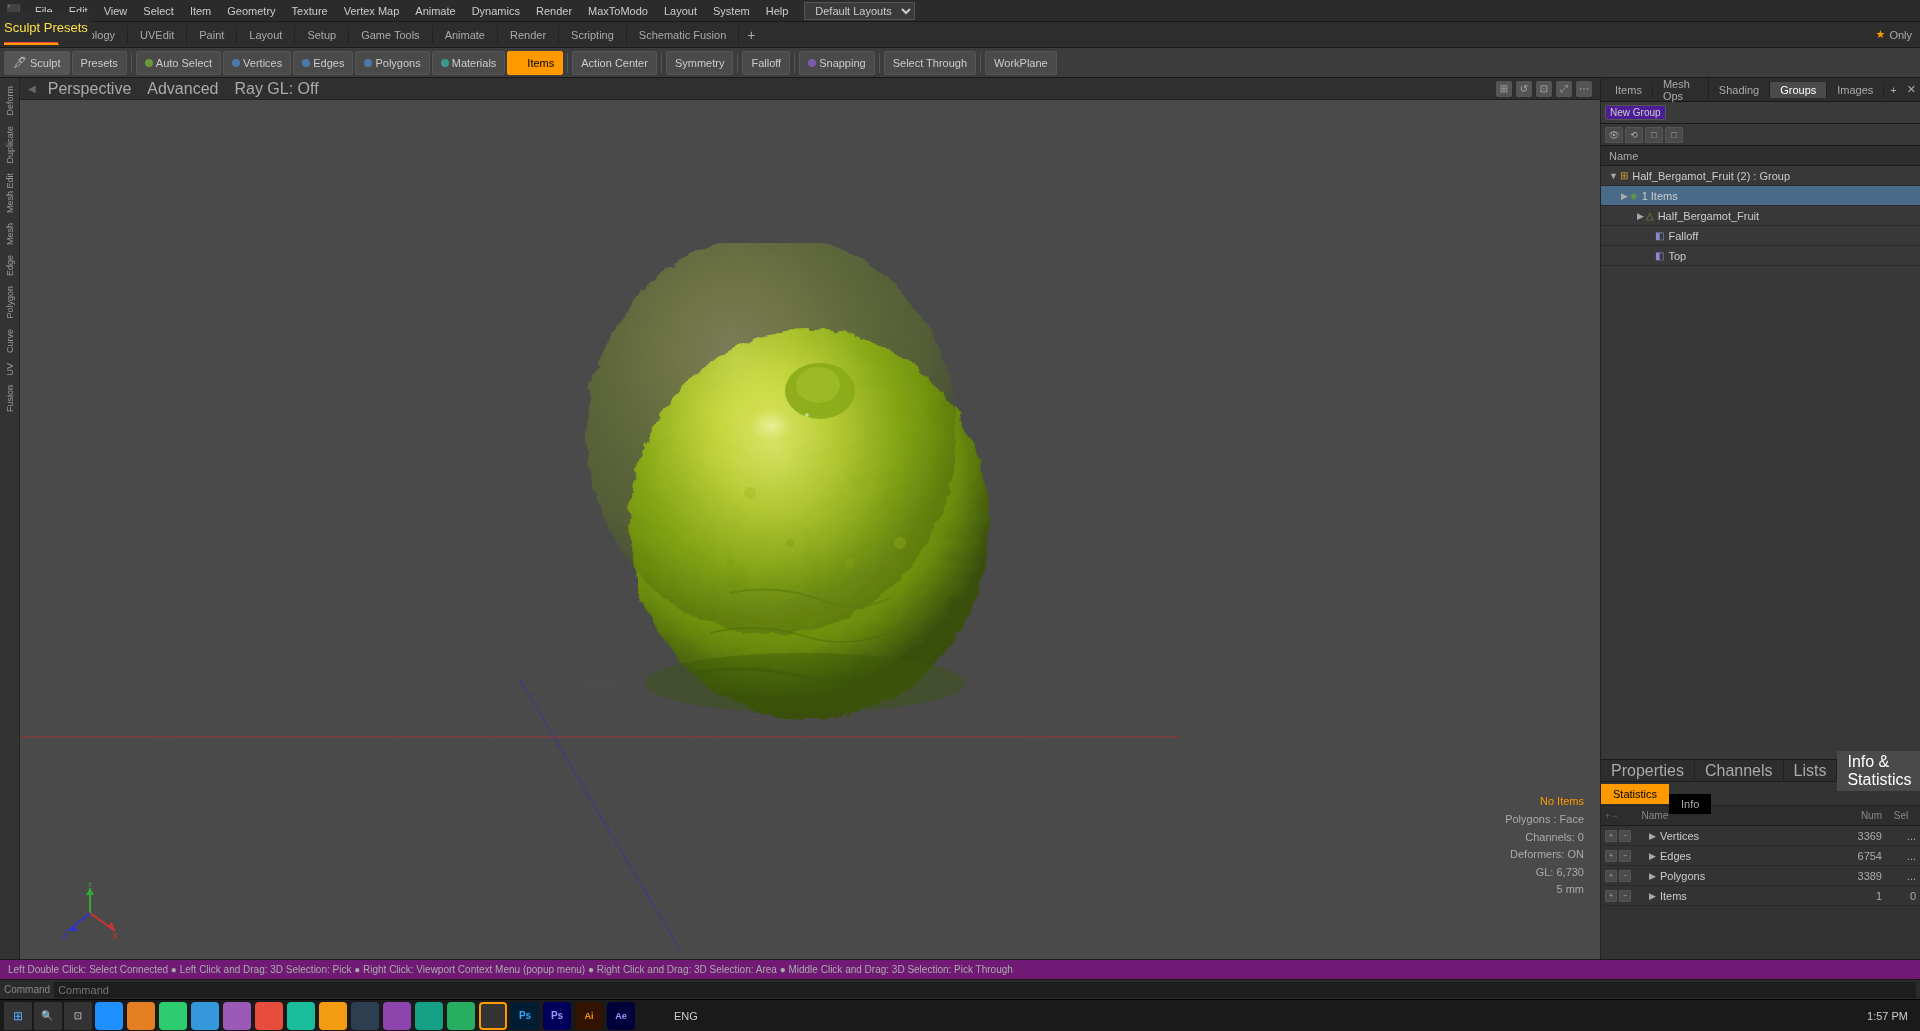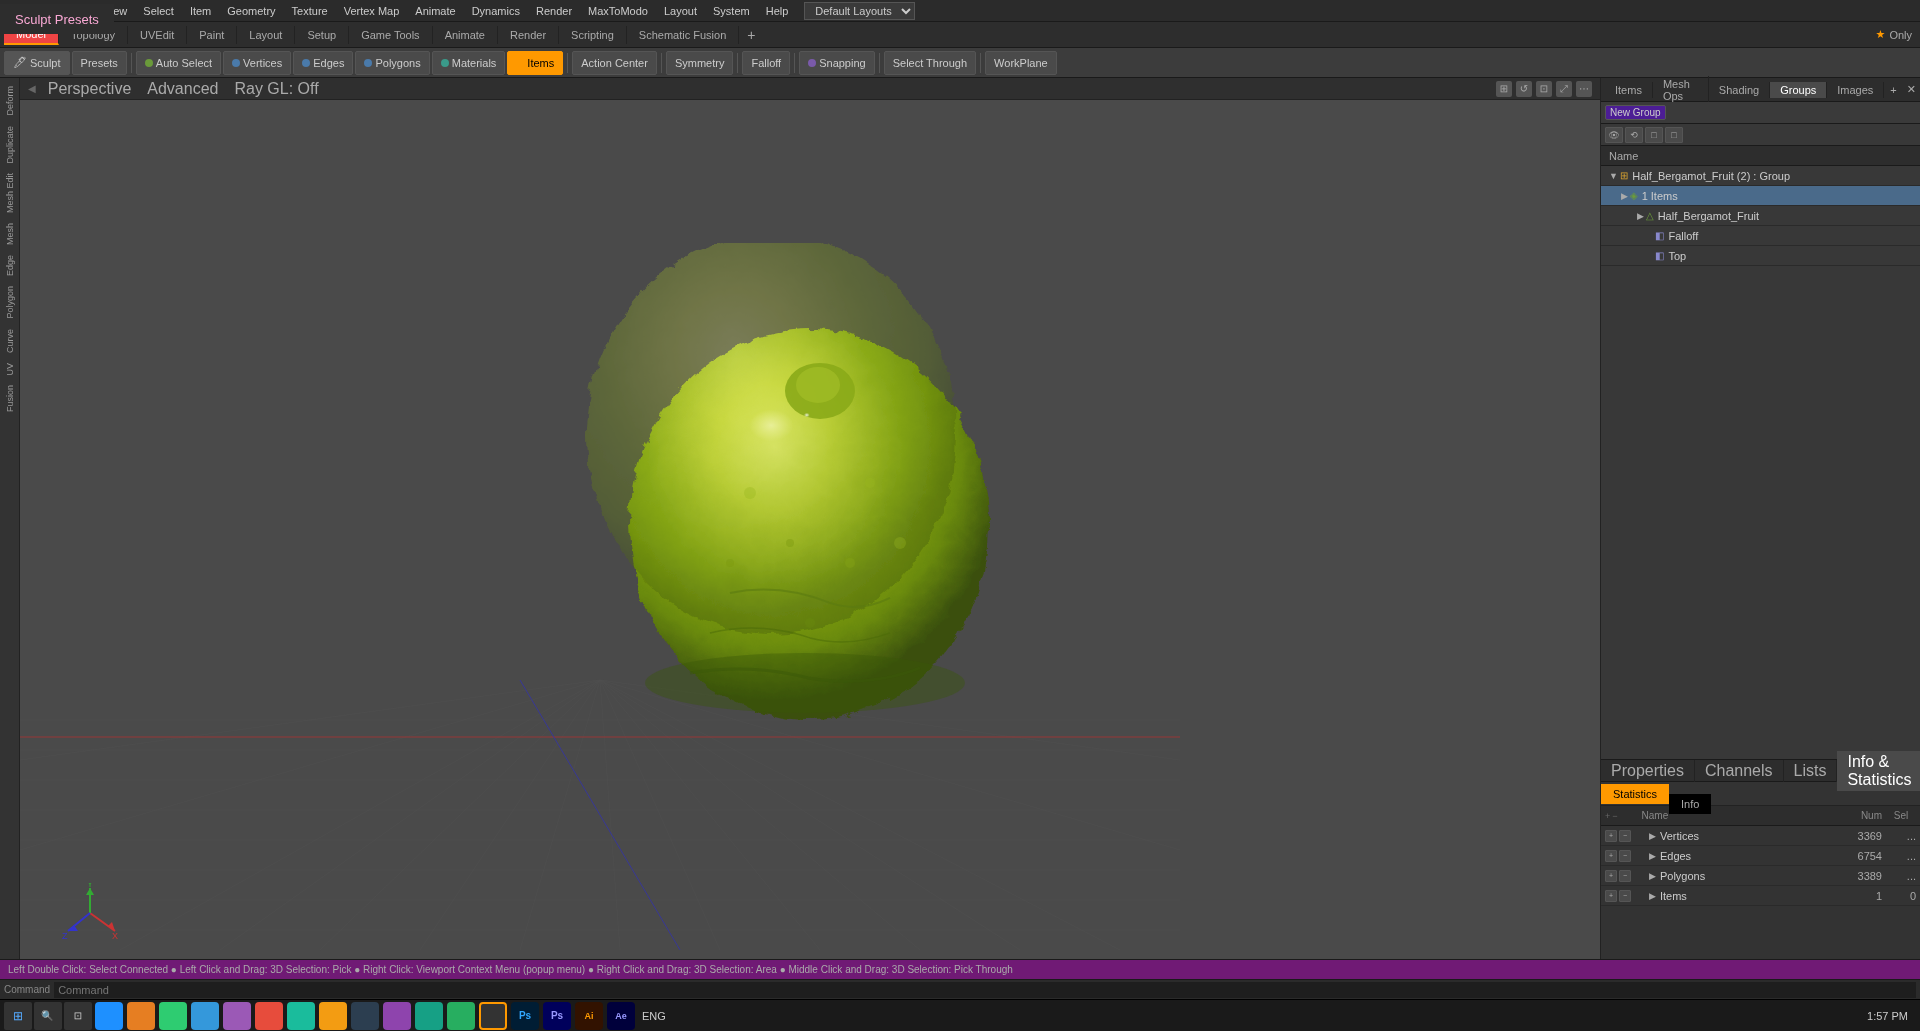--- a/index.html
+++ b/index.html
@@ -117,27 +117,27 @@
 
     
     #status-bar { height: 20px; background: #701a75; border-top: 1px solid #1a1a1a; display: flex; align-items: center; padding: 0 8px; font-size: 10px; color: #aaa; }
 
     
     #command-bar { height: 20px; background: #2b2b2b; border-top: 1px solid #1a1a1a; display: flex; align-items: center; }
     #command-input-wrapper { display: flex; align-items: center; flex: 1; padding: 0 4px; }
     #command-input { flex: 1; background: #1e1e1e; border: none; color: #ccc; font-size: 11px; padding: 2px 4px; outline: none; height: 16px; }
 
     
-    #sculpt-presets-label { position: absolute; top: 4px; left: 0; background: #2d2d2d; height: 30px; display: flex; align-items: center; padding: 0 15px; font-size: 13px; color: #f9a8d4; font-weight: 500; z-index: 10; }
+    #sculpt-presets-label { position: absolute; top: 12px; left: 0; background: #2d2d2d; height: 30px; display: flex; align-items: center; padding: 0 4px; font-size: 13px; color: #fde047; font-weight: 500; z-index: 10; }
 
     
     #taskbar { position: fixed; bottom: 0; left: 0; right: 0; height: 32px; background: #1a1a1a; display: flex; align-items: center; padding: 0 4px; gap: 2px; border-top: 1px solid #000; z-index: 100; }
     .taskbar-btn { width: 28px; height: 28px; background: #333; border-radius: 2px; cursor: pointer; display: flex; align-items: center; justify-content: center; }
     .taskbar-time { margin-left: auto; color: #ccc; font-size: 11px; padding: 0 8px; }
-    .taskbar-locale { color: #ccc; font-size: 11px; padding: 0 4px; }
+    .taskbar-locale { color: #ccc; font-size: 11px; padding: 0 4px; margin-left: 32px; }
 
     
     ::-webkit-scrollbar { width: 6px; height: 6px; }
     ::-webkit-scrollbar-track { background: #2a2a2a; }
     ::-webkit-scrollbar-thumb { background: #555; border-radius: 3px; }
   </style>
 </head>
 <body>
 
 <div id="menu-bar">
@@ -359,20 +359,28 @@
           <circle cx="240" cy="300" r="4" fill="#7a9810" opacity="0.4"></circle>
           <circle cx="300" cy="320" r="5" fill="#8aaa18" opacity="0.3"></circle>
           <circle cx="180" cy="320" r="4" fill="#7a9810" opacity="0.4"></circle>
           <circle cx="350" cy="300" r="6" fill="#9ab820" opacity="0.3"></circle>
           <circle cx="260" cy="380" r="5" fill="#6a8a10" opacity="0.4"></circle>
 
           <path d="M 140 430 Q 200 420 258 435 Q 320 445 370 425" stroke="#3a5808" stroke-width="3" fill="none" opacity="0.5"></path>
         </svg>
       </div>
 
+      <div id="viewport-stats">
+        <div class="no-items">No Items</div>
+        <div>Polygons : Face</div>
+        <div>Channels: 0</div>
+        <div>Deformers: ON</div>
+        <div>GL: 6,730</div>
+        <div>5 mm</div>
+      </div>
 
       <div id="axis-indicator">
         <svg width="60" height="60" viewBox="0 0 60 60">
 
           <line x1="30" y1="30" x2="55" y2="48" stroke="#cc3333" stroke-width="2"></line>
           <polygon points="55,48 48,43 52,39" fill="#cc3333"></polygon>
 
           <line x1="30" y1="30" x2="30" y2="5" stroke="#33aa33" stroke-width="2"></line>
           <polygon points="30,5 26,12 34,12" fill="#33aa33"></polygon>
 

